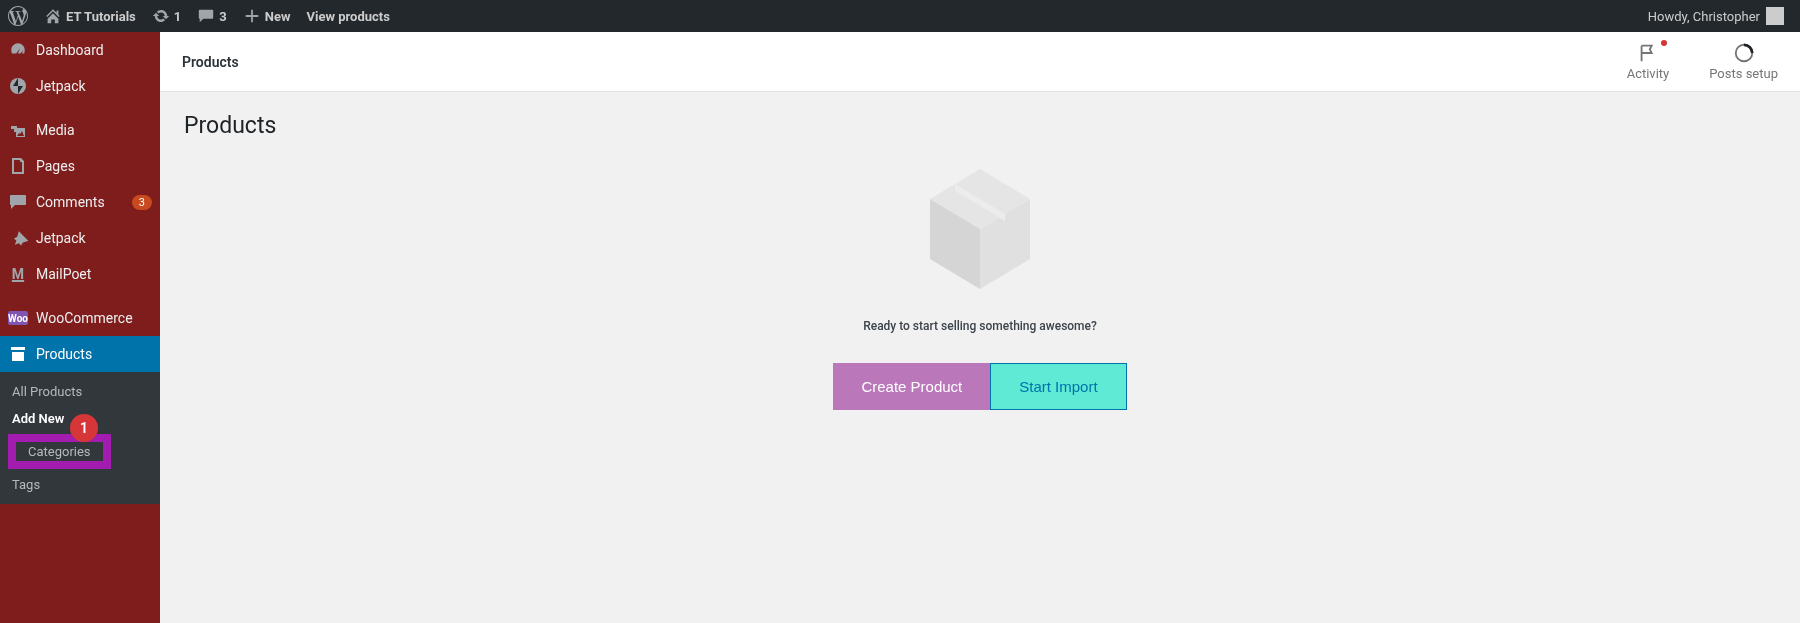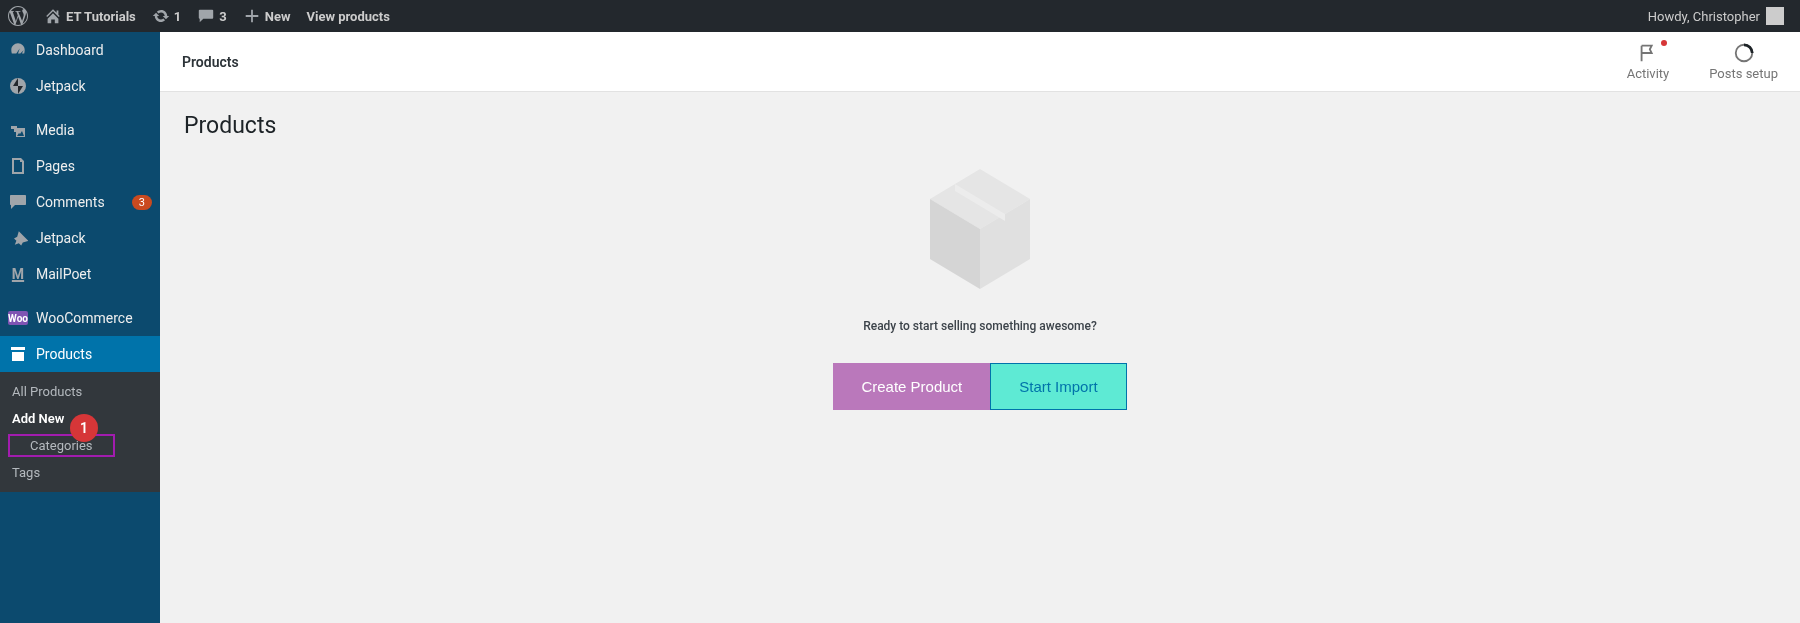--- a/index.html
+++ b/index.html
@@ -9,35 +9,35 @@
     .admin-bar { background: #23282d; height: 32px; display: flex; align-items: center; color: #eee; font-size: 13px; padding: 0; }
     .admin-bar-left { display: flex; align-items: center; flex: 1; font-weight: bold; }
     .admin-bar-right { display: flex; align-items: center; padding-right: 8px; }
     .admin-bar-item { display: flex; align-items: center; padding: 0 8px; height: 32px; cursor: pointer; color: #ccc; gap: 4px; }
     .wp-logo { width: 20px; height: 20px; }
     .ab-icon { width: 18px; height: 18px; fill: #a0a5aa; }
     .greeting-item { display: flex; align-items: center; gap: 6px; }
     .avatar { width: 18px; height: 18px; background: #ccc; }
     
     
-    .sidebar { position: absolute; left: 0; top: 32px; width: 160px; bottom: 0; background: #0c4a6e; color: #eee; font-size: 14px; }
+    .sidebar { position: absolute; left: 0; top: 32px; width: 160px; bottom: 0; background: #7f1d1d; color: #eee; font-size: 14px; }
     .menu-item { display: flex; align-items: center; padding: 8px 8px; cursor: pointer; color: #eee; gap: 8px; }
     .menu-item.spacer { height: 8px; padding: 0; }
     .menu-item.current { background: #0073aa; color: #fff; position: relative; }
     .menu-item.current::after { content: ""; position: absolute; right: -8px; top: 50%; transform: translateY(-50%); border: 8px solid transparent; border-right-color: #f1f1f1; }
     .menu-icon { width: 20px; height: 20px; fill: #a0a5aa; flex-shrink: 0; display: flex; align-items: center; justify-content: center; }
     .menu-item.current .menu-icon { fill: #fff; }
     .menu-label { flex: 1; }
     .badge { background: #ca4a1f; color: #fff; border-radius: 10px; font-size: 11px; padding: 1px 7px; margin-left: 4px; }
     
     
     .submenu { background: #32373c; padding: 6px 0; }
     .submenu-item { padding: 6px 12px; font-size: 13px; color: #b4b9be; cursor: pointer; }
     .submenu-item.current-sub { font-weight: 600; color: #fff; }
-    .submenu-highlight { border: 2px solid #a21caf; display: inline-block; padding: 2px 20px; margin: 2px 8px; color: #b4b9be; font-size: 13px; position: relative; }
+    .submenu-highlight { border: 8px solid #a21caf; display: inline-block; padding: 2px 12px; margin: 2px 8px; color: #b4b9be; font-size: 13px; position: relative; }
     
     .annotation-badge { position: absolute; width: 28px; height: 28px; background: #d63638; color: #fff; border-radius: 50%; display: flex; align-items: center; justify-content: center; font-size: 14px; font-weight: 600; }
     
     
     .main { position: absolute; left: 160px; top: 32px; right: 0; bottom: 0; background: #f1f1f1; }
     .header-bar { background: #fff; height: 60px; display: flex; align-items: center; padding: 0 22px; border-bottom: 1px solid #e2e2e2; }
     .header-title { font-size: 14px; font-weight: 600; color: #2c3338; flex: 1; }
     .header-actions { display: flex; gap: 40px; }
     .header-action { text-align: right; color: #757575; font-size: 13px; cursor: pointer; }
     .header-action-icon { display: flex; justify-content: center; margin-bottom: 2px; position: relative; }

